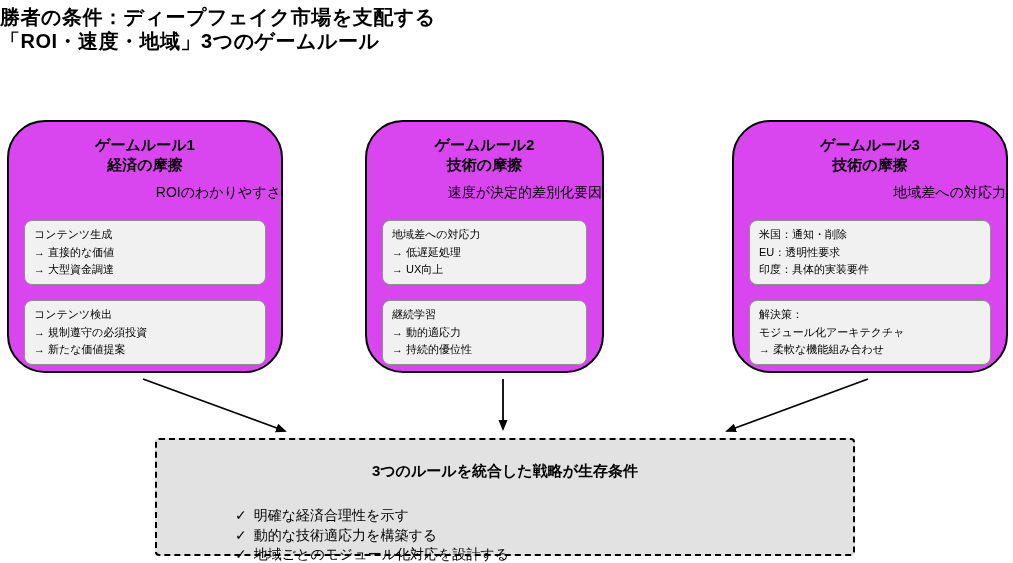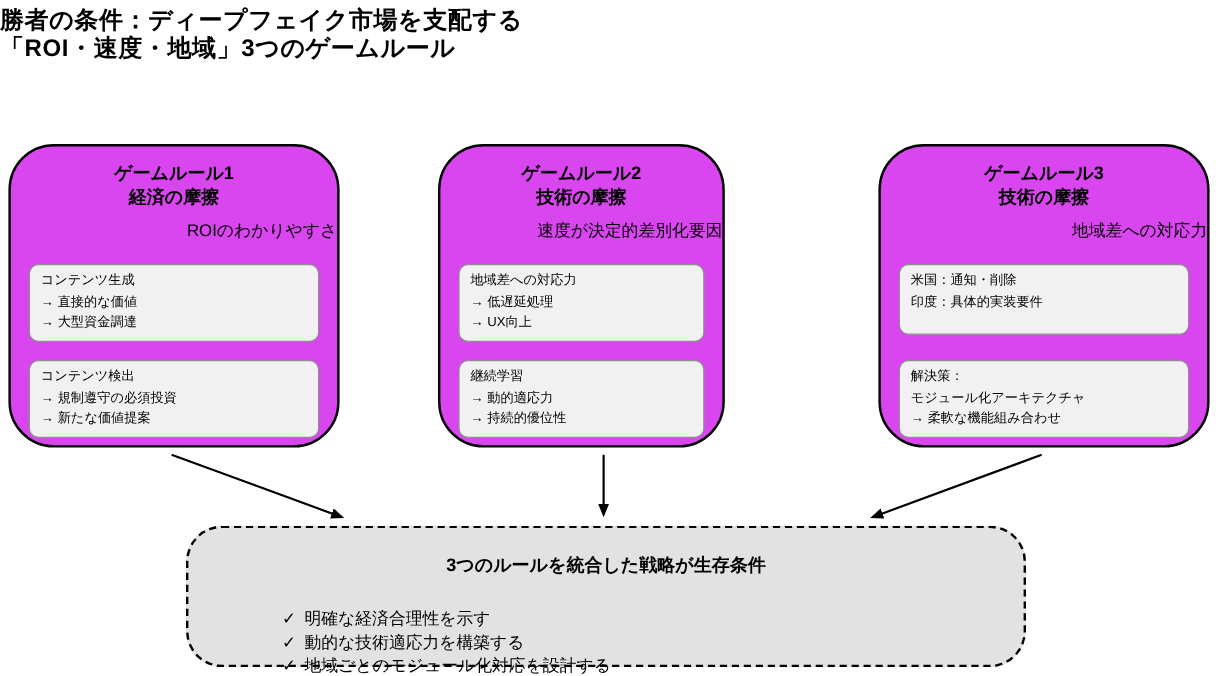--- a/index.html
+++ b/index.html
@@ -75,21 +75,21 @@
   .box-a { top: 98px;  min-height: 59px; }
   .box-b { top: 178px; min-height: 59px; }
 
   
   .conclusion {
     position: absolute;
     left: 155px; top: 438px;
     width: 700px; height: 118px;
     background: #e2e2e2;
     border: 2px dashed #000000;
-    border-radius: 30px;
+    border-radius: 4px;
     box-sizing: border-box;
   }
   .conclusion-title {
     position: absolute;
     top: 22px; left: 0; width: 100%;
     text-align: center;
     font-weight: bold;
     font-size: 15px;
   }
   ul.checks {
@@ -161,20 +161,21 @@
   </section>
 
   <section class="card card3">
     <div class="card-head">
       <div>ゲームルール3</div>
       <div>技術の摩擦</div>
     </div>
     <div class="card-sub">地域差への対応力</div>
     <div class="subbox box-a">
       <div>米国：通知・削除</div>
+      <div>EU：透明性要求</div>
       <div>印度：具体的実装要件</div>
     </div>
     <div class="subbox box-b">
       <div>解決策：</div>
       <div>モジュール化アーキテクチャ</div>
       <div>→ 柔軟な機能組み合わせ</div>
     </div>
   </section>
 
   <section class="conclusion">

